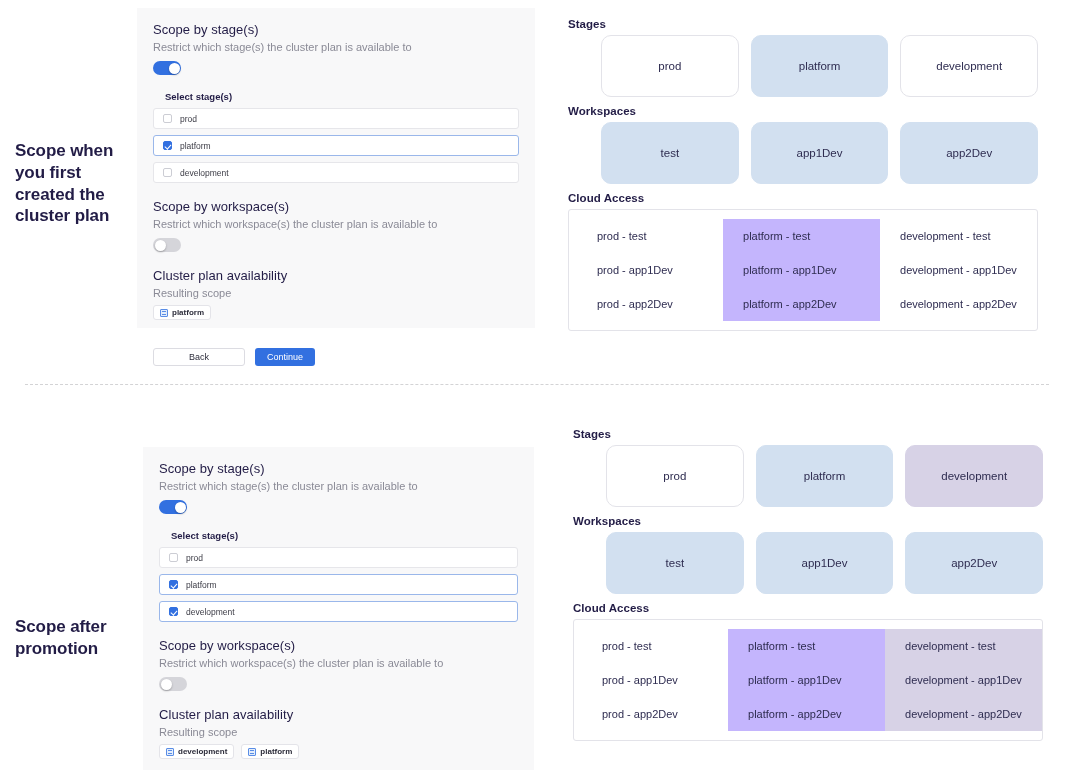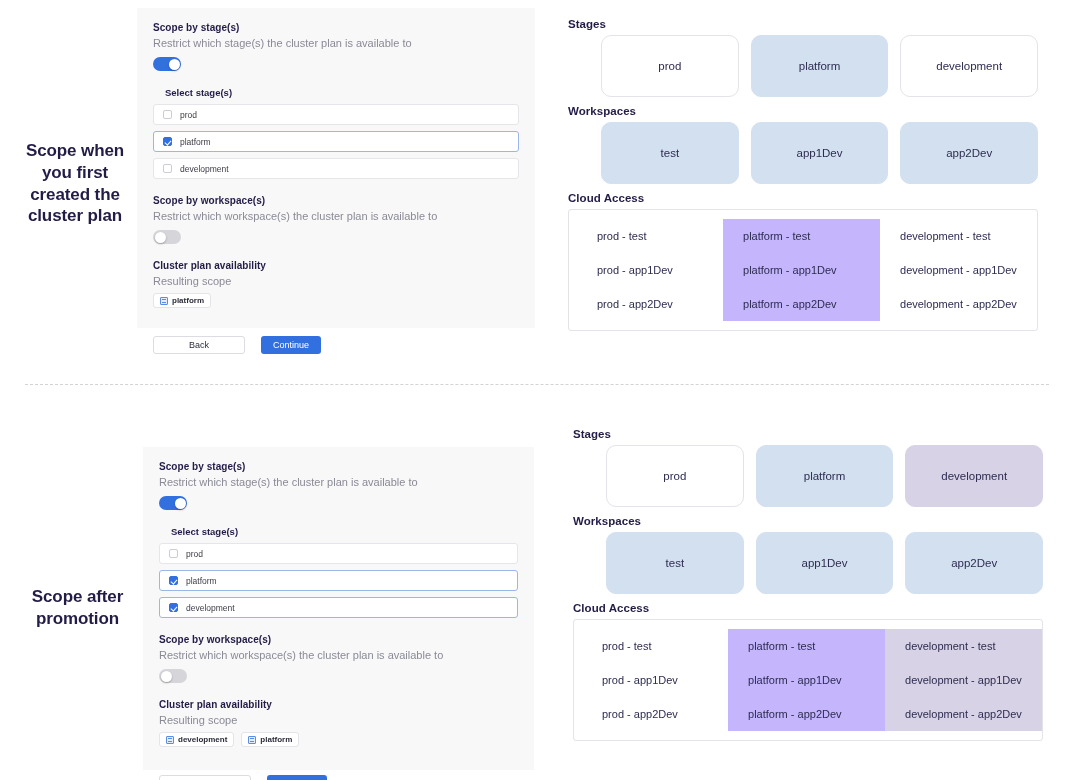--- a/index.html
+++ b/index.html
@@ -13,44 +13,43 @@
   #root { position: relative; width: 1071px; height: 780px; overflow: hidden; }
 
   
   .section-caption {
     position: absolute;
     font-weight: bold;
     font-size: 17px;
     line-height: 1.28;
     color: #221c46;
     letter-spacing: -0.1px;
-    text-align: center;
   }
   #caption-top { left: 15px; top: 140px; width: 120px; }
-  #caption-bottom { left: 15px; top: 586px; width: 125px; }
+  #caption-bottom { left: 15px; top: 616px; width: 125px; }
 
   
   .divider {
     position: absolute;
     left: 25px; right: 22px; top: 384px;
     border-top: 1px dashed #d3d3d5;
   }
 
   
   .form-panel {
     position: absolute;
     background: #f8f8f9;
     padding: 14px 16px 12px 16px;
   }
   #panel-top { left: 137px; top: 8px; width: 398px; height: 320px; }
   #panel-bottom { left: 143px; top: 447px; width: 391px; height: 323px; }
 
   .fld-title {
-    font-size: 10px;
-    font-weight: bold;
+    font-size: 13px;
+    font-weight: normal;
     color: #221c46;
     margin: 0 0 4px 0;
     letter-spacing: 0.05px;
   }
   .fld-sub {
     font-size: 11px;
     color: #8a8a96;
     margin: 0 0 8px 0;
   }
 
@@ -145,21 +144,21 @@
     content: "";
     position: absolute;
     left: 1px; right: 1px;
     height: 1px;
     background: #5a8de6;
   }
   .chip-icon::before { top: 1.6px; }
   .chip-icon::after  { top: 4.2px; }
 
   
-  .btn-row { display: flex; gap: 16px; margin-top: 28px; }
+  .btn-row { display: flex; gap: 10px; margin-top: 28px; }
   .btn {
     font-size: 9px;
     border-radius: 3px;
     height: 18px;
     display: inline-flex;
     align-items: center;
     justify-content: center;
     cursor: pointer;
     border: 1px solid transparent;
   }

